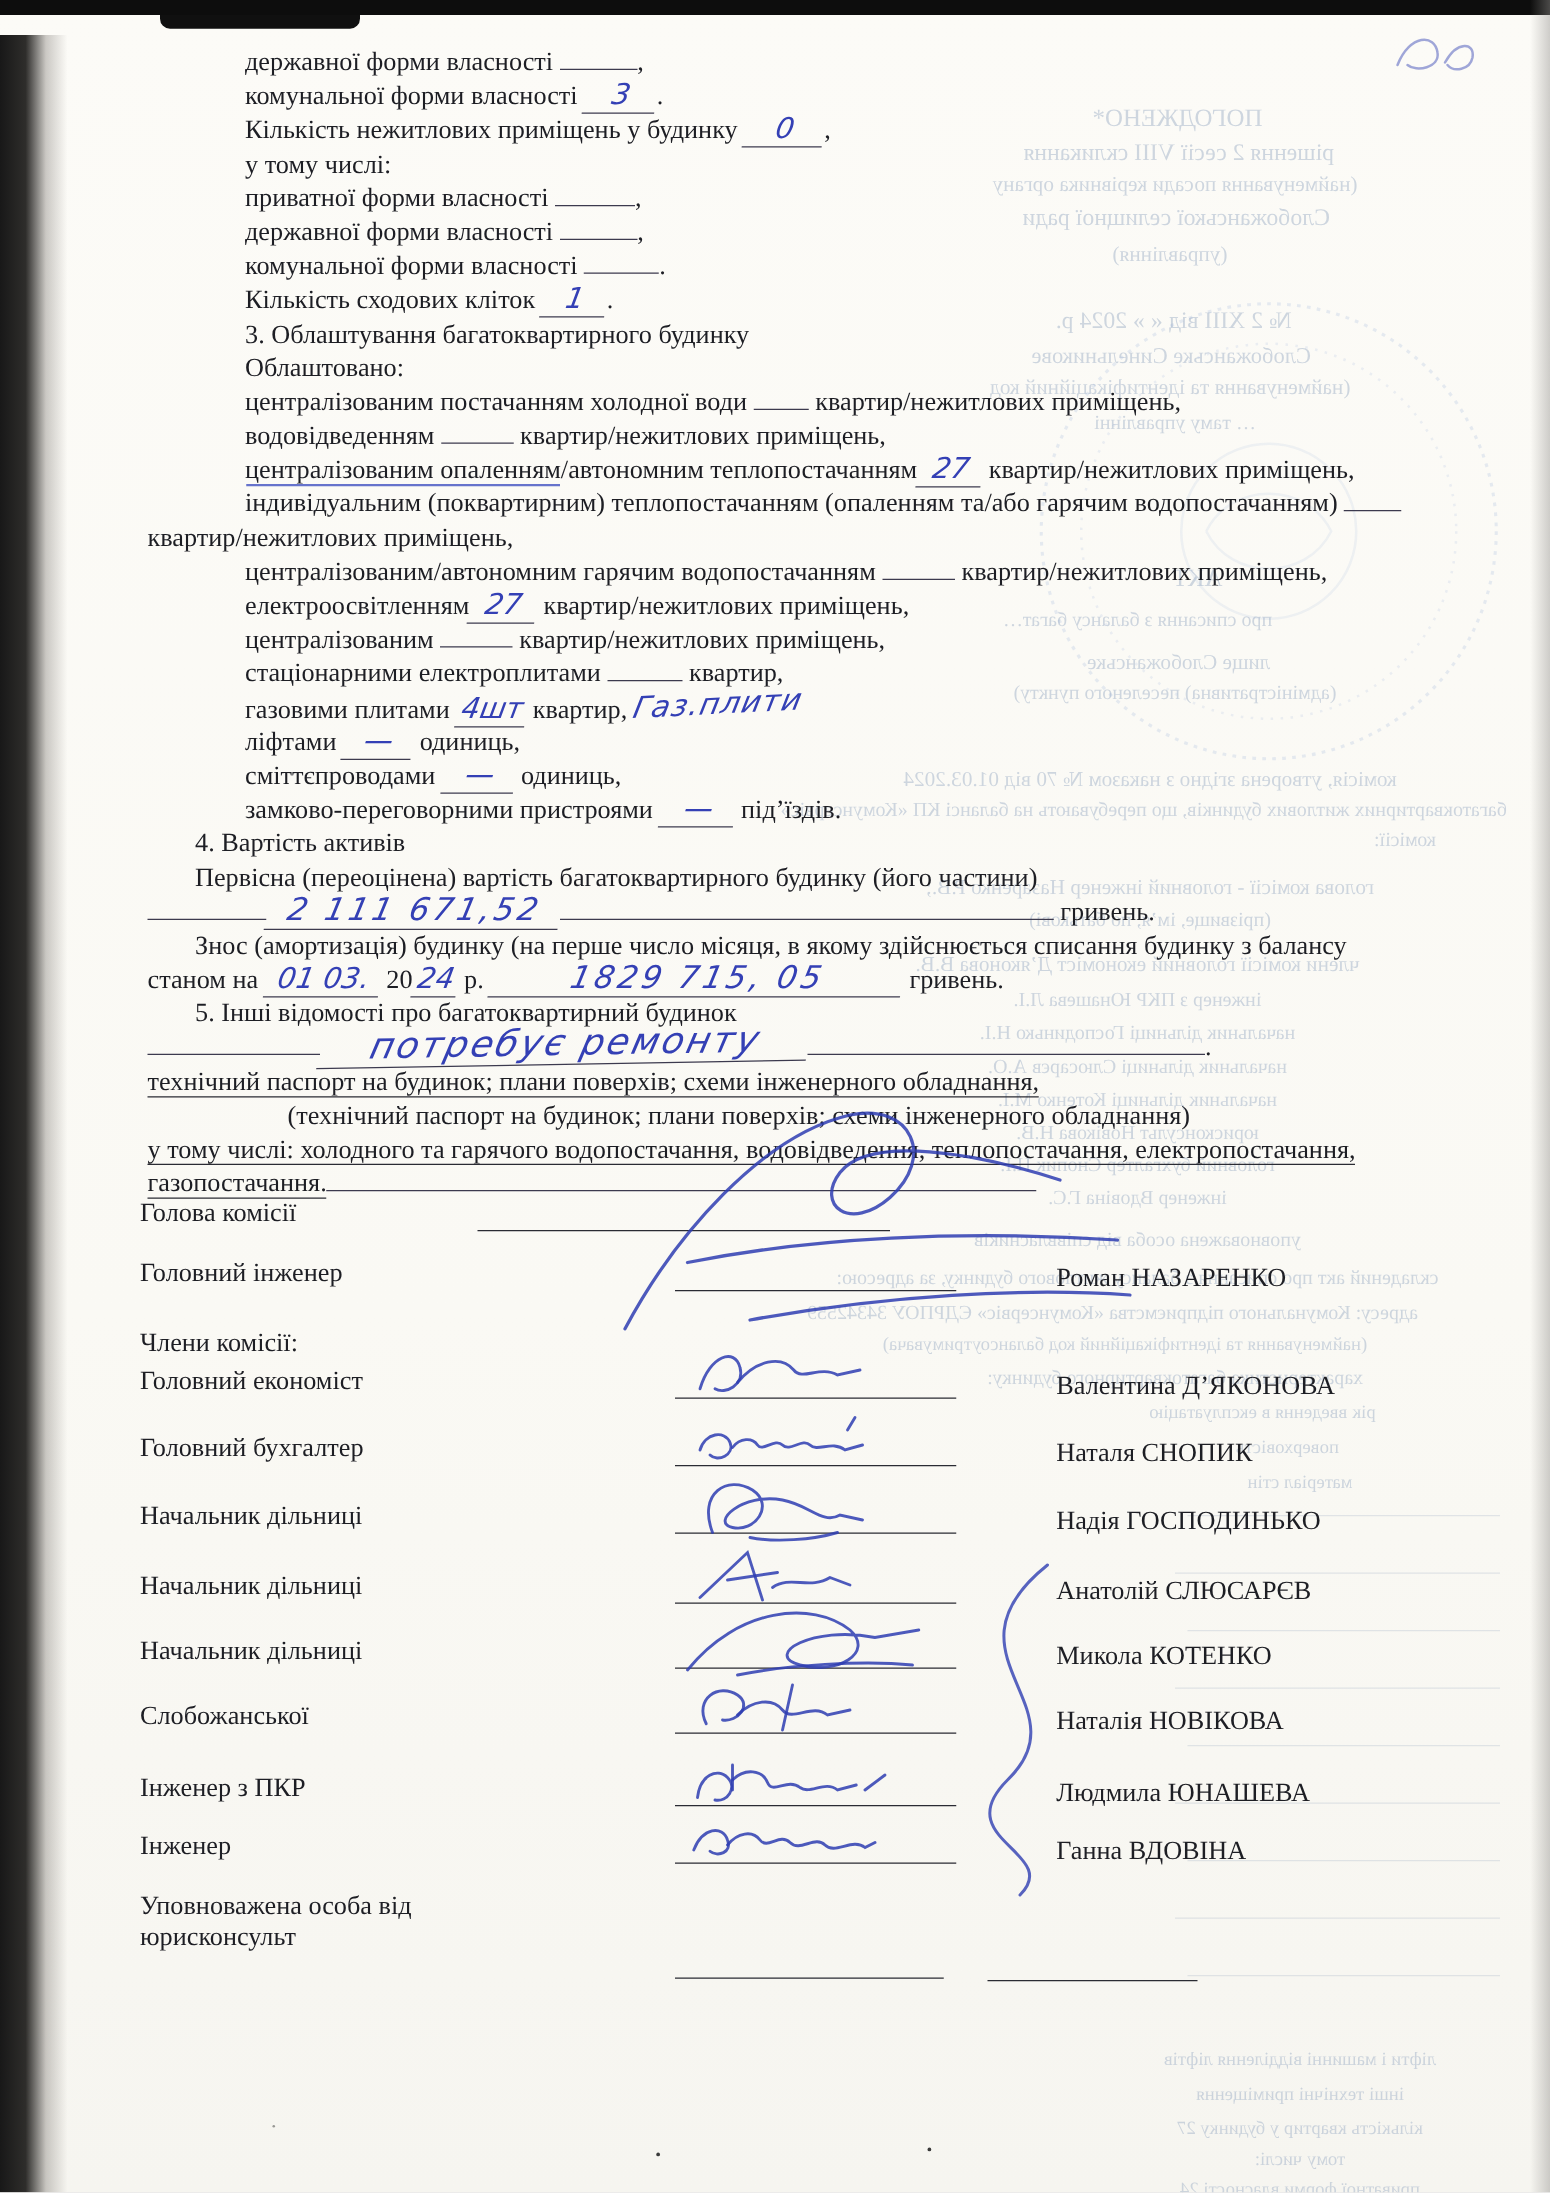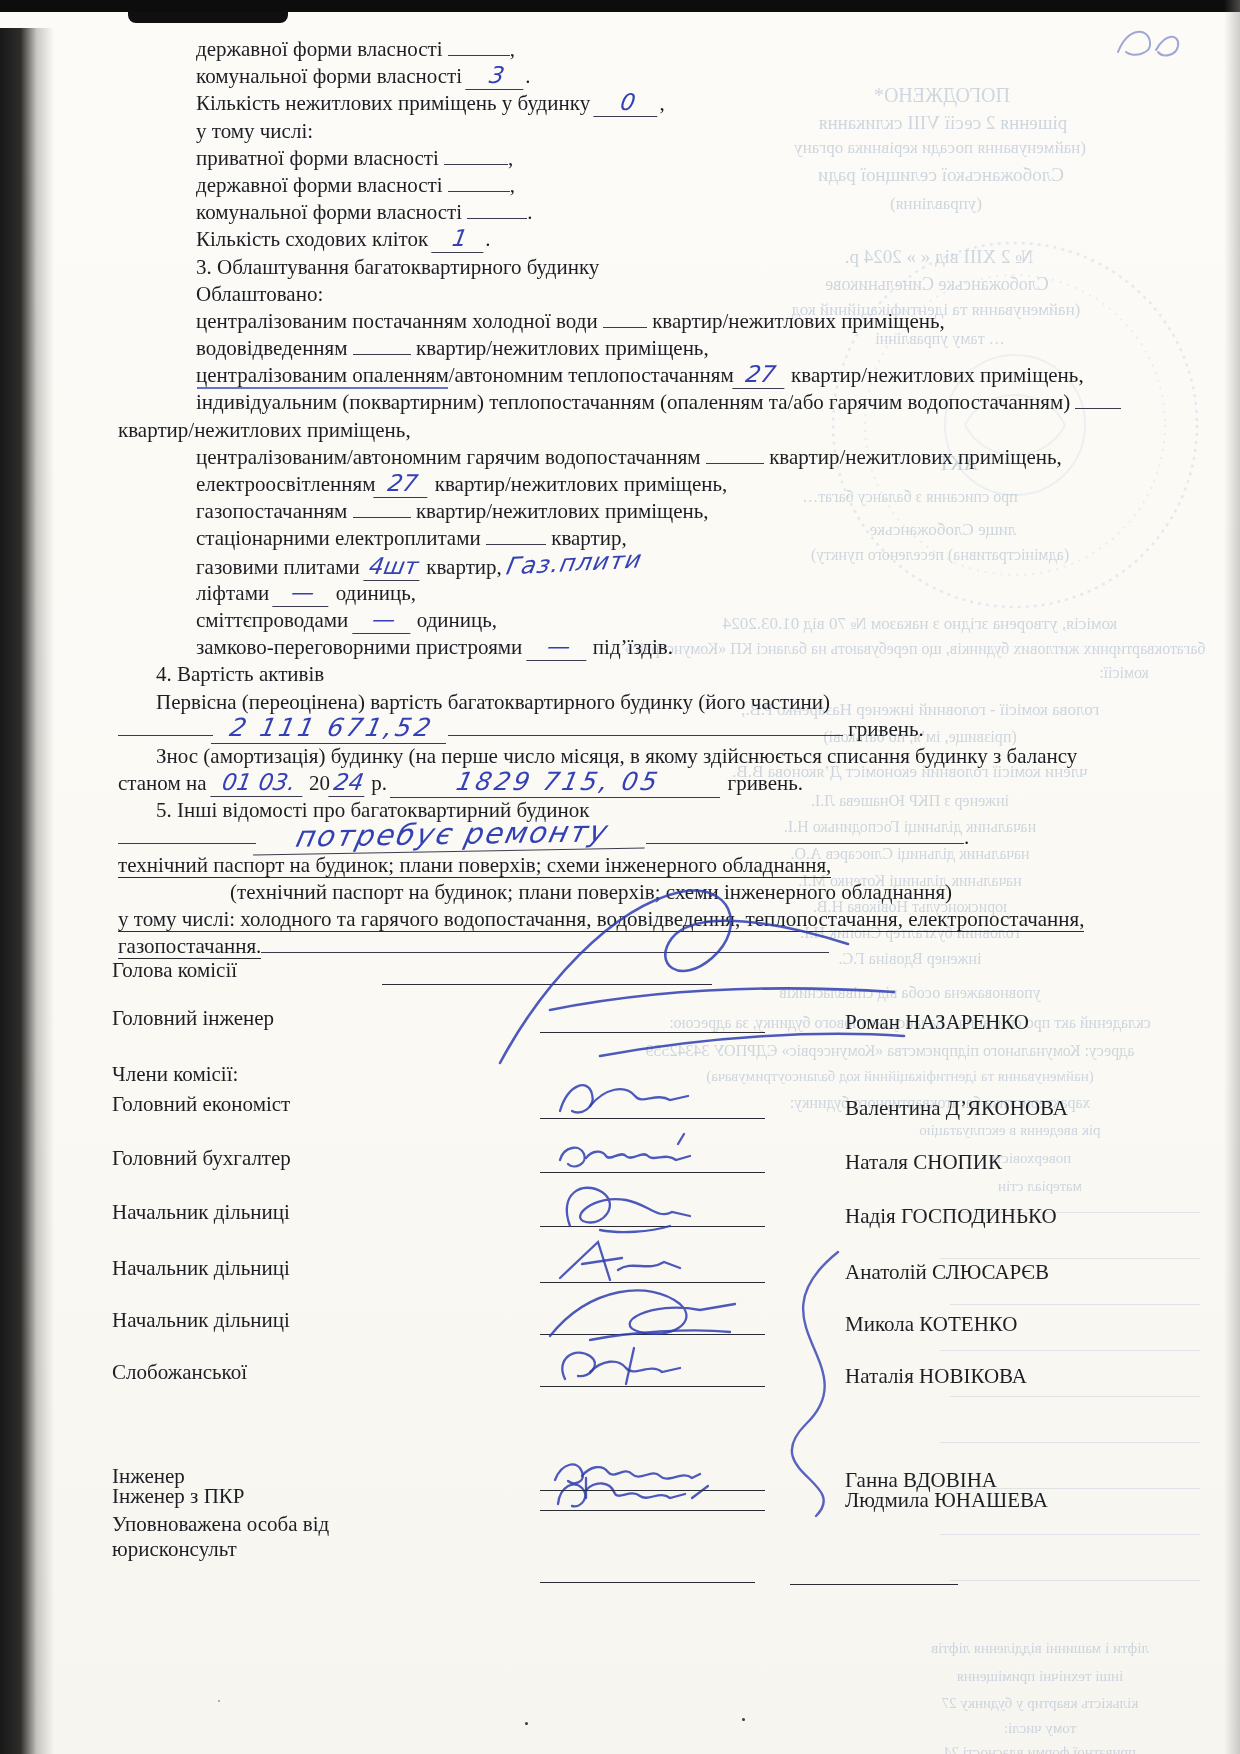--- a/index.html
+++ b/index.html
@@ -134,21 +134,21 @@
       <div class="line ind-li"><span class="txt">Кількість сходових кліток </span><span class="hwb hw-n" style="width: 52px;">1</span><span class="txt">.</span></div>
       <div class="line ind-li"><span class="txt">3. Облаштування багатоквартирного будинку</span></div>
       <div class="line ind-li"><span class="txt">Облаштовано:</span></div>
       <div class="line ind-li"><span class="txt">централізованим постачанням холодної води </span><span class="blank" style="width: 44px;"></span><span class="txt"> квартир/нежитлових приміщень,</span></div>
       <div class="line ind-li"><span class="txt">водовідведенням </span><span class="blank" style="width: 58px;"></span><span class="txt"> квартир/нежитлових приміщень,</span></div>
       <div class="line ind-li"><span class="pu">централізованим опаленням</span><span class="txt">/автономним теплопостачанням</span><span class="hwb hw-n" style="width: 52px;">27</span><span class="txt"> квартир/нежитлових приміщень,</span></div>
       <div class="line ind-li"><span class="txt">індивідуальним (поквартирним) теплопостачанням (опаленням та/або гарячим водопостачанням) </span><span class="blank" style="width: 46px;"></span></div>
       <div class="line"><span class="txt">квартир/нежитлових приміщень,</span></div>
       <div class="line ind-li"><span class="txt">централізованим/автономним гарячим водопостачанням </span><span class="blank" style="width: 58px;"></span><span class="txt"> квартир/нежитлових приміщень,</span></div>
       <div class="line ind-li"><span class="txt">електроосвітленням</span><span class="hwb hw-n" style="width: 54px;">27</span><span class="txt"> квартир/нежитлових приміщень,</span></div>
-      <div class="line ind-li"><span class="txt">газопостачанням </span><span class="blank" style="width: 58px;"></span><span class="txt"> квартир/нежитлових приміщень,</span></div>
+      <div class="line ind-li"><span class="txt">централізованим </span><span class="blank" style="width: 58px;"></span><span class="txt"> квартир/нежитлових приміщень,</span></div>
       <div class="line ind-li"><span class="txt">стаціонарними електроплитами </span><span class="blank" style="width: 60px;"></span><span class="txt"> квартир,</span></div>
       <div class="line ind-li"><span class="txt">газовими плитами </span><span class="hwb hw-n" style="width: 56px;">4шт</span><span class="txt"> квартир, </span><span class="hw hw-float">Газ.плити</span></div>
       <div class="line ind-li"><span class="txt">ліфтами </span><span class="hwb hw-n" style="width: 56px;">—</span><span class="txt"> одиниць,</span></div>
       <div class="line ind-li"><span class="txt">сміттєпроводами </span><span class="hwb hw-n" style="width: 58px;">—</span><span class="txt"> одиниць,</span></div>
       <div class="line ind-li"><span class="txt">замково-переговорними пристроями </span><span class="hwb hw-n" style="width: 60px;">—</span><span class="txt"> під’їздів.</span></div>
       <div class="line ind-p"><span class="txt">4. Вартість активів</span></div>
       <div class="line ind-p"><span class="txt">Первісна (переоцінена) вартість багатоквартирного будинку (його частини)</span></div>
       <div class="line"><span class="blank" style="width: 95px;"></span><span class="hwb hw-big" style="width: 235px;">2 111 671,52</span><span class="blank" style="width: 395px;"></span><span class="txt"> гривень.</span></div>
       <div class="line ind-p"><span class="txt">Знос (амортизація) будинку (на перше число місяця, в якому здійснюється списання будинку з балансу</span></div>
       <div class="line"><span class="txt">станом на </span><span class="hwb hw-n" style="width: 92px;">01 03.</span><span class="txt"> 20</span><span class="hwb hw-n" style="width: 36px;">24</span><span class="txt"> р. </span><span class="hwb hw-big" style="width: 330px;">1829 715, 05</span><span class="txt"> гривень.</span></div>
@@ -229,21 +229,21 @@
         <span class="role">Слобожанської</span>
         <span class="sigcell">
           <svg width="230" height="60" viewBox="0 0 230 60">
             <path d="M35 45 C25 25 45 12 60 22 C72 30 60 44 48 42" fill="none" stroke="#2e3db2" stroke-width="2.3" stroke-linecap="round" opacity="0.85"></path>
             <path d="M60 38 C72 26 88 24 96 34 C104 44 120 28 132 38 L150 34" fill="none" stroke="#2e3db2" stroke-width="2.3" stroke-linecap="round" opacity="0.85"></path>
             <path d="M96 50 L104 14" fill="none" stroke="#2e3db2" stroke-width="2.3" stroke-linecap="round" opacity="0.85"></path>
           </svg>
         </span>
         <span class="name">Наталія НОВІКОВА</span>
       </div>
-      <div class="crow" style="top: 1484px;">
+      <div class="crow" style="top: 1418px;">
         <span class="role">Інженер з ПКР</span>
         <span class="sigcell">
           <svg width="230" height="60" viewBox="0 0 230 60">
             <path d="M28 46 C30 28 44 22 52 30 C60 38 52 50 42 48" fill="none" stroke="#2e3db2" stroke-width="2.3" stroke-linecap="round" opacity="0.85"></path>
             <path d="M56 40 L56 20" fill="none" stroke="#2e3db2" stroke-width="2.3" stroke-linecap="round" opacity="0.85"></path>
             <path d="M56 32 C66 22 80 24 84 34 C88 44 100 30 110 38 C118 44 130 32 140 40 L155 36" fill="none" stroke="#2e3db2" stroke-width="2.3" stroke-linecap="round" opacity="0.85"></path>
             <path d="M162 40 L178 28" fill="none" stroke="#2e3db2" stroke-width="2.3" stroke-linecap="round" opacity="0.85"></path>
           </svg>
         </span>
         <span class="name">Людмила ЮНАШЕВА</span>

